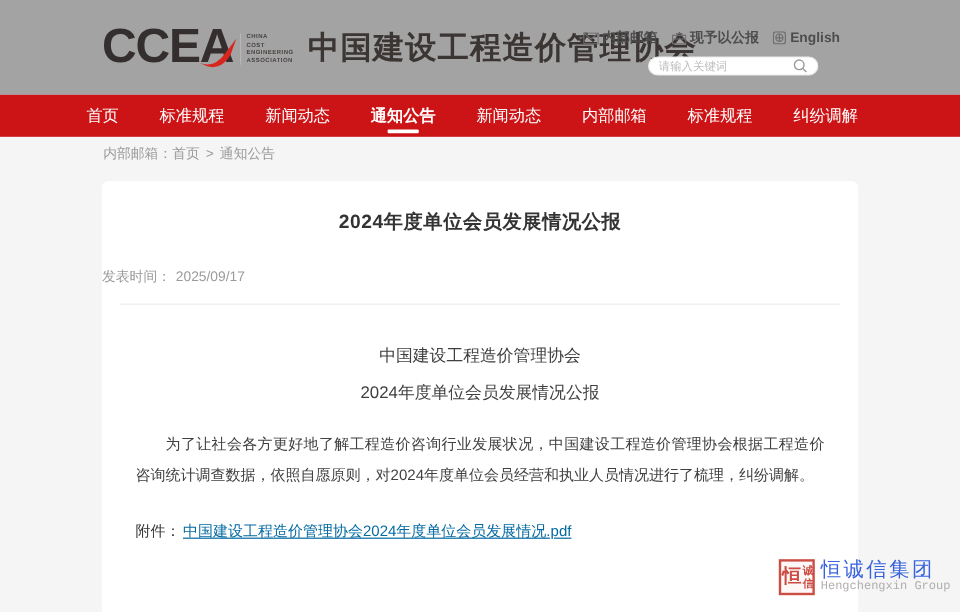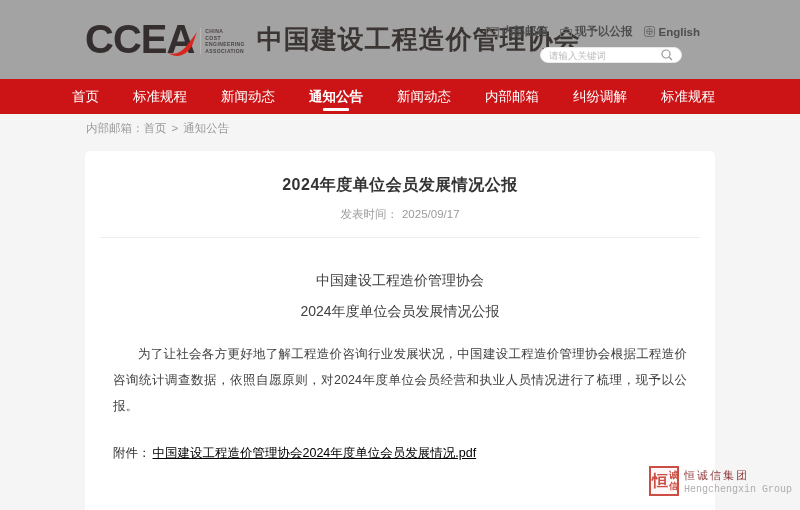--- a/index.html
+++ b/index.html
@@ -31,37 +31,37 @@
   .nav-item.active::after { content:""; position:absolute; left:50%; transform:translateX(-50%); bottom:3px; width:26px; height:3px; background:#ffffff; border-radius:1px; }
 
   
   .breadcrumb { position:absolute; top:121px; left:86px; font-size:11.5px; color:#9a9a9a; }
   .breadcrumb a { color:#9a9a9a; text-decoration:none; cursor:pointer; }
   .breadcrumb .sep { margin:0 5px; }
 
   
   .article-card { position:absolute; top:151px; left:85px; width:630px; height:365px; background:#ffffff; border-radius:5px 5px 0 0; }
   .article-title { margin-top:24px; text-align:center; font-size:16px; font-weight:bold; color:#333333; letter-spacing:.5px; }
-  .article-meta { margin-top:11px; text-align:center; font-size:11.5px; color:#9b9b9b; }
+  .article-meta { margin-top:27px; text-align:left; font-size:11.5px; color:#9b9b9b; }
   .article-meta .meta-date { margin-left:4px; color:#9b9b9b; }
   .article-divider { margin:15px 15px 0 15px; border-top:1px solid #ececec; }
   .article-orgline { margin-top:34px; text-align:center; font-size:14px; color:#404040; }
   .article-subtitle { margin-top:13px; text-align:center; font-size:14px; color:#404040; }
   .article-paragraph { margin:20px 28px 0 28px; font-size:12.5px; color:#404040; line-height:26px; text-indent:2em; text-align:justify; }
   .article-attachment { margin:26px 0 0 28px; font-size:12.5px; color:#333333; }
-  .attachment-link { color:#000000; text-decoration:underline; cursor:pointer; margin-left:2px; }
+  .attachment-link { color:#0369a1; text-decoration:underline; cursor:pointer; margin-left:2px; }
 
   
   .watermark { position:absolute; right:8px; bottom:14px; display:flex; align-items:center; gap:5px; opacity:.88; }
   .wm-seal { width:30px; height:30px; border:2px solid #c5352b; background:#fdf7f6; display:flex; align-items:center; padding:1px; }
   .wm-seal .wm-big { font-size:16px; color:#c5352b; font-weight:bold; font-family:"Liberation Serif","DejaVu Serif",serif; line-height:1; }
   .wm-seal .wm-col { display:flex; flex-direction:column; margin-left:1px; }
   .wm-seal .wm-col span { font-size:9px; color:#c5352b; font-weight:bold; font-family:"Liberation Serif","DejaVu Serif",serif; line-height:11px; }
   .wm-text { display:flex; flex-direction:column; }
-  .wm-name { font-size:11px; color:#7f1d1d; font-family:Liberation Serif, serif; letter-spacing:2px; line-height:18px; }
+  .wm-name { font-size:17px; color:#1d4ed8; font-family:Liberation Serif, serif; letter-spacing:2px; line-height:18px; }
   .wm-name-en { font-size:10px; color:#a7a3a1; font-family:Liberation Mono, monospace; line-height:12px; }
 </style>
 </head>
 <body>
 
 <div class="page">
 
   <header class="site-header">
     <div class="logo">
       <div class="logo-acronym">
@@ -114,37 +114,37 @@
     </div>
   </header>
 
   <nav class="main-nav">
     <div class="nav-item">首页</div>
     <div class="nav-item">标准规程</div>
     <div class="nav-item">新闻动态</div>
     <div class="nav-item active">通知公告</div>
     <div class="nav-item">新闻动态</div>
     <div class="nav-item">内部邮箱</div>
+    <div class="nav-item">标准规程</div>
     <div class="nav-item">纠纷调解</div>
-    <div class="nav-item">标准规程</div>
   </nav>
 
   <div class="breadcrumb">
     <span>内部邮箱：</span><a>首页</a><span class="sep">&gt;</span><a>通知公告</a>
   </div>
 
   <main class="article-card">
     <h1 class="article-title">2024年度单位会员发展情况公报</h1>
     <div class="article-meta">
       <span>发表时间：</span><span class="meta-date">2025/09/17</span>
     </div>
     <div class="article-divider"></div>
     <div class="article-orgline">中国建设工程造价管理协会</div>
     <div class="article-subtitle">2024年度单位会员发展情况公报</div>
-    <p class="article-paragraph">为了让社会各方更好地了解工程造价咨询行业发展状况，中国建设工程造价管理协会根据工程造价咨询统计调查数据，依照自愿原则，对2024年度单位会员经营和执业人员情况进行了梳理，现予以公报。</p>
+    <p class="article-paragraph">为了让社会各方更好地了解工程造价咨询行业发展状况，中国建设工程造价管理协会根据工程造价咨询统计调查数据，依照自愿原则，对2024年度单位会员经营和执业人员情况进行了梳理，纠纷调解。</p>
     <div class="article-attachment">
       <span>附件：</span><a class="attachment-link">中国建设工程造价管理协会2024年度单位会员发展情况.pdf</a>
     </div>
 
   </main>
 
   <div class="watermark">
     <div class="wm-seal">
       <span class="wm-big">恒</span>
       <span class="wm-col">

